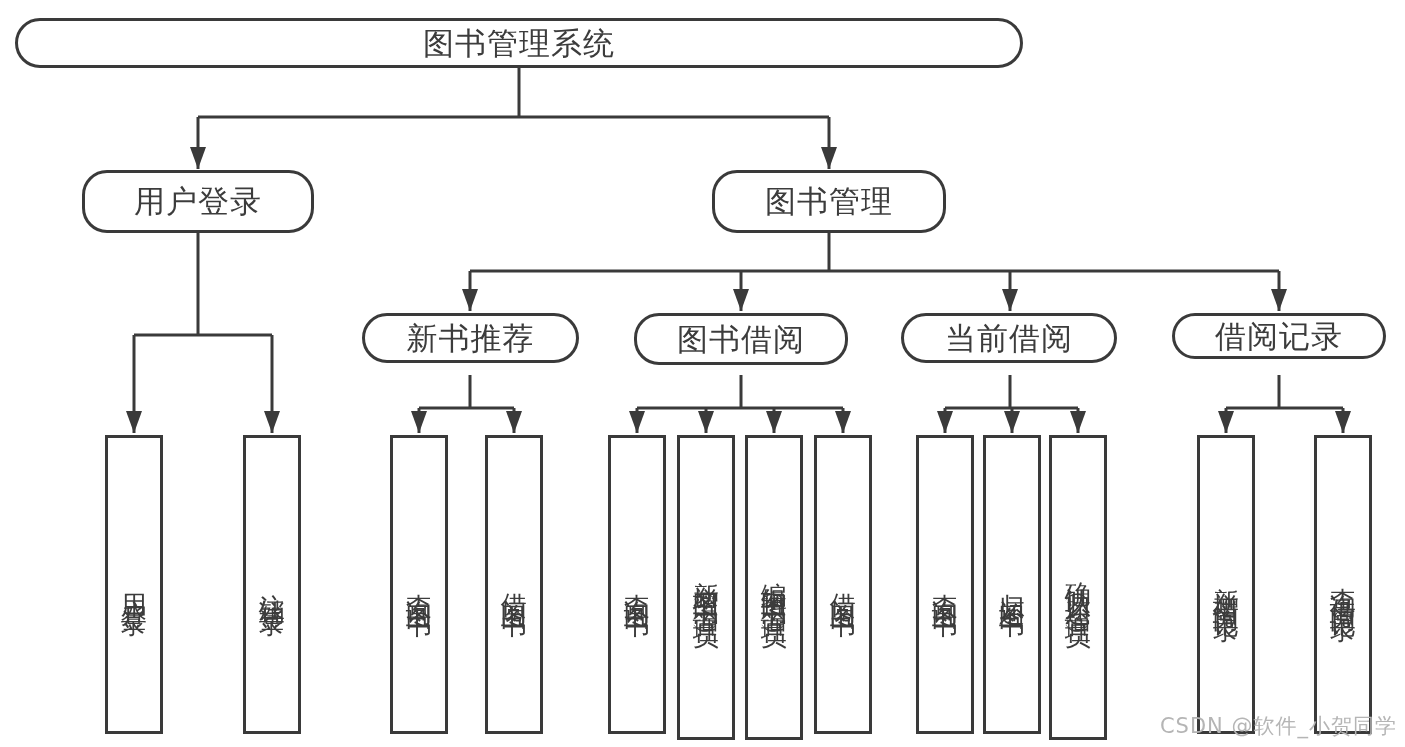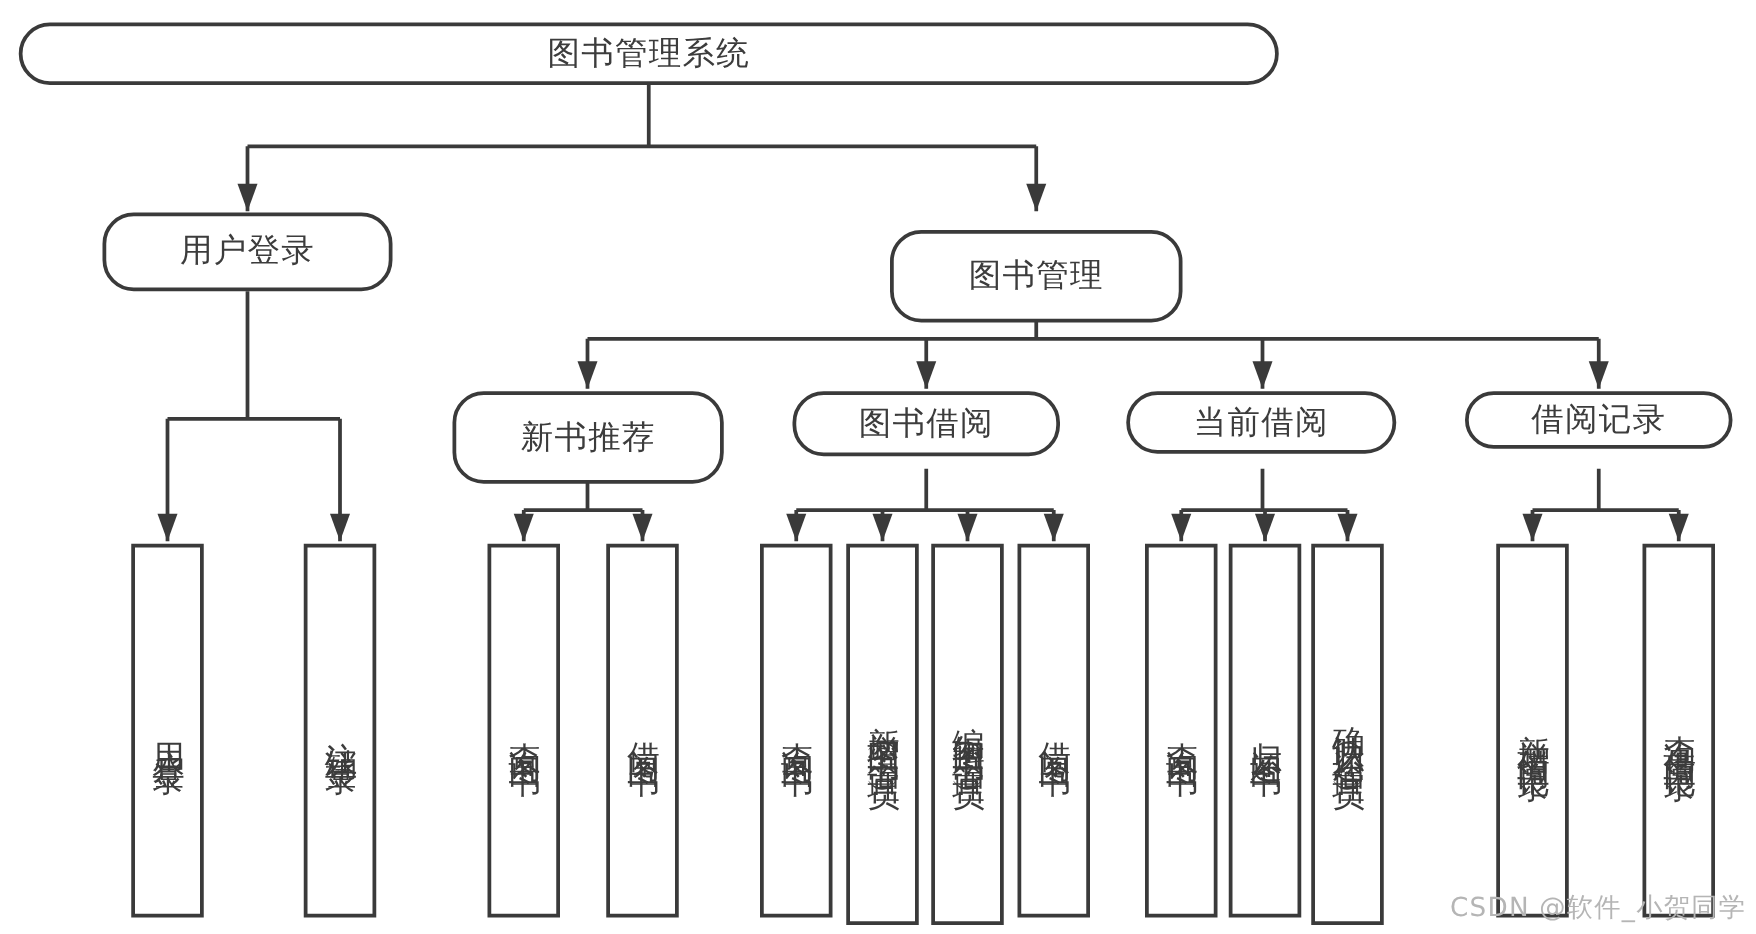--- a/index.html
+++ b/index.html
@@ -22,21 +22,21 @@
   .node{
     position:absolute;
     box-sizing:border-box;
     border:3px solid var(--line);
     background:#fff;
     display:flex;
     align-items:center;
     justify-content:center;
     line-height:1.25;
   }
-  .h{font-size:26px;letter-spacing:1px;white-space:nowrap;border-radius:25px;}
+  .h{font-size:31px;letter-spacing:1px;white-space:nowrap;border-radius:25px;}
   .v{
     writing-mode:vertical-rl;
     text-orientation:mixed;
     font-size:26px;
     letter-spacing:6px;
     line-height:1.1;
   }
   .watermark{
     position:absolute;
     right:8px;
@@ -85,23 +85,23 @@
     <line x1="945" y1="408" x2="945" y2="433" marker-end="url(#ah)"></line>
     <line x1="1012" y1="408" x2="1012" y2="433" marker-end="url(#ah)"></line>
     <line x1="1078" y1="408" x2="1078" y2="433" marker-end="url(#ah)"></line>
     <line x1="1226" y1="408" x2="1226" y2="433" marker-end="url(#ah)"></line>
     <line x1="1343" y1="408" x2="1343" y2="433" marker-end="url(#ah)"></line>
   </svg>
 
   <div class="node h" style="left:15px;top:18px;width:1008px;height:50px">图书管理系统</div>
 
   <div class="node h" style="left:82px;top:170px;width:232px;height:63px">用户登录</div>
-  <div class="node h" style="left:712px;top:184px;width:234px;height:74px">图书管理</div>
+  <div class="node h" style="left:712px;top:170px;width:234px;height:63px">图书管理</div>
 
-  <div class="node h" style="left:362px;top:313px;width:217px;height:74px">新书推荐</div>
+  <div class="node h" style="left:362px;top:313px;width:217px;height:50px">新书推荐</div>
   <div class="node h" style="left:634px;top:313px;width:214px;height:52px">图书借阅</div>
   <div class="node h" style="left:901px;top:313px;width:216px;height:50px">当前借阅</div>
   <div class="node h" style="left:1172px;top:313px;width:214px;height:46px">借阅记录</div>
 
   <div class="node v" style="left:105px;top:435px;width:58px;height:299px">用户登录</div>
   <div class="node v" style="left:243px;top:435px;width:58px;height:299px">注销登录</div>
 
   <div class="node v" style="left:390px;top:435px;width:58px;height:299px">查询图书</div>
   <div class="node v" style="left:485px;top:435px;width:58px;height:299px">借阅图书</div>
 

